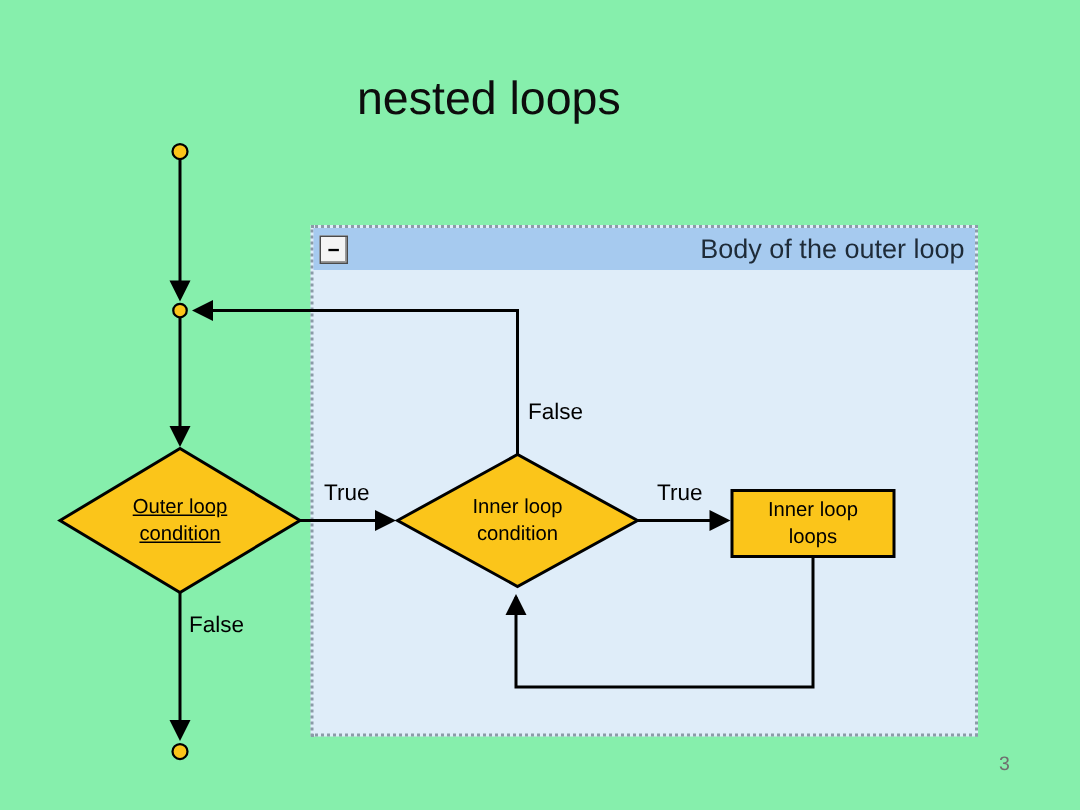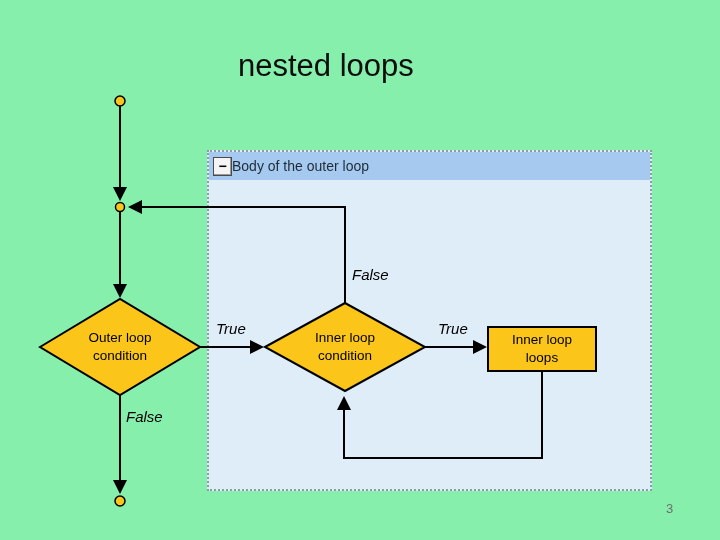--- a/index.html
+++ b/index.html
@@ -5,23 +5,23 @@
   html,body{margin:0;padding:0;}
   body{background:#ffffff;font-family:"Liberation Sans","DejaVu Sans",sans-serif;}
   .stage{position:relative;width:720px;height:540px;background:#86efac;overflow:hidden;}
   .title{position:absolute;left:238px;top:48px;font-size:31px;color:#0d0d0d;letter-spacing:0px;white-space:nowrap;}
   .panel{position:absolute;left:207px;top:150px;width:445px;height:341px;box-sizing:border-box;
          border:2px dotted #8c9ba8;background:#dfedf9;}
   .panel-header{height:28px;background:#a6caef;display:flex;align-items:center;padding:0 7px 0 4px;}
   .collapse-btn{width:19px;height:19px;box-sizing:border-box;background:#f4f4f4;border:1px solid #4a4a4a;
          color:#000;font-size:14px;font-weight:bold;line-height:15px;text-align:center;padding:0;cursor:pointer;
          font-family:"Liberation Sans",sans-serif;box-shadow:inset -1px -1px 0 #9a9a9a;}
-  .panel-title{flex:1;font-size:14px;color:#1e2b38;}
+  .panel-title{flex:1;text-align:right;font-size:18px;color:#1e2b38;}
   svg.diagram{position:absolute;left:0;top:0;z-index:2;}
-  .lbl{position:absolute;z-index:3;font-size:15px;color:#000;white-space:nowrap;font-style:italic;}
+  .lbl{position:absolute;z-index:3;font-size:15px;color:#000;white-space:nowrap;}
   .node-label{position:absolute;z-index:3;text-align:center;font-size:13.5px;line-height:1.35;color:#000;}
   .pagenum{position:absolute;left:666px;top:501px;font-size:13px;color:#6f6f6f;z-index:3;}
 </style>
 </head>
 <body>
 
 <div class="stage">
 
   <div class="title">nested loops</div>
 
@@ -53,21 +53,21 @@
 
     <circle cx="120" cy="101" r="5" fill="#fbc51a" stroke="#000" stroke-width="1.5"></circle>
     <circle cx="120" cy="207" r="4.5" fill="#fbc51a" stroke="#000" stroke-width="1.5"></circle>
     <circle cx="120" cy="501" r="5" fill="#fbc51a" stroke="#000" stroke-width="1.5"></circle>
 
     <polygon points="40,347 120,299 200,347 120,395" fill="#fbc51a" stroke="#000" stroke-width="2"></polygon>
     <polygon points="265,347 345,303 425,347 345,391" fill="#fbc51a" stroke="#000" stroke-width="2"></polygon>
     <rect x="488" y="327" width="108" height="44" fill="#fbc51a" stroke="#000" stroke-width="2"></rect>
   </svg>
 
-  <div class="node-label" style="left:60px;top:329px;width:120px;">
+  <div class="node-label" style="left:60px;top:329px;width:120px;text-decoration:underline;">
     <span style="display:block">Outer loop</span>
     <span style="display:block">condition</span>
   </div>
   <div class="node-label" style="left:285px;top:329px;width:120px;">
     <span style="display:block">Inner loop</span>
     <span style="display:block">condition</span>
   </div>
   <div class="node-label" style="left:488px;top:331px;width:108px;">
     <span style="display:block">Inner loop</span>
     <span style="display:block">loops</span>

